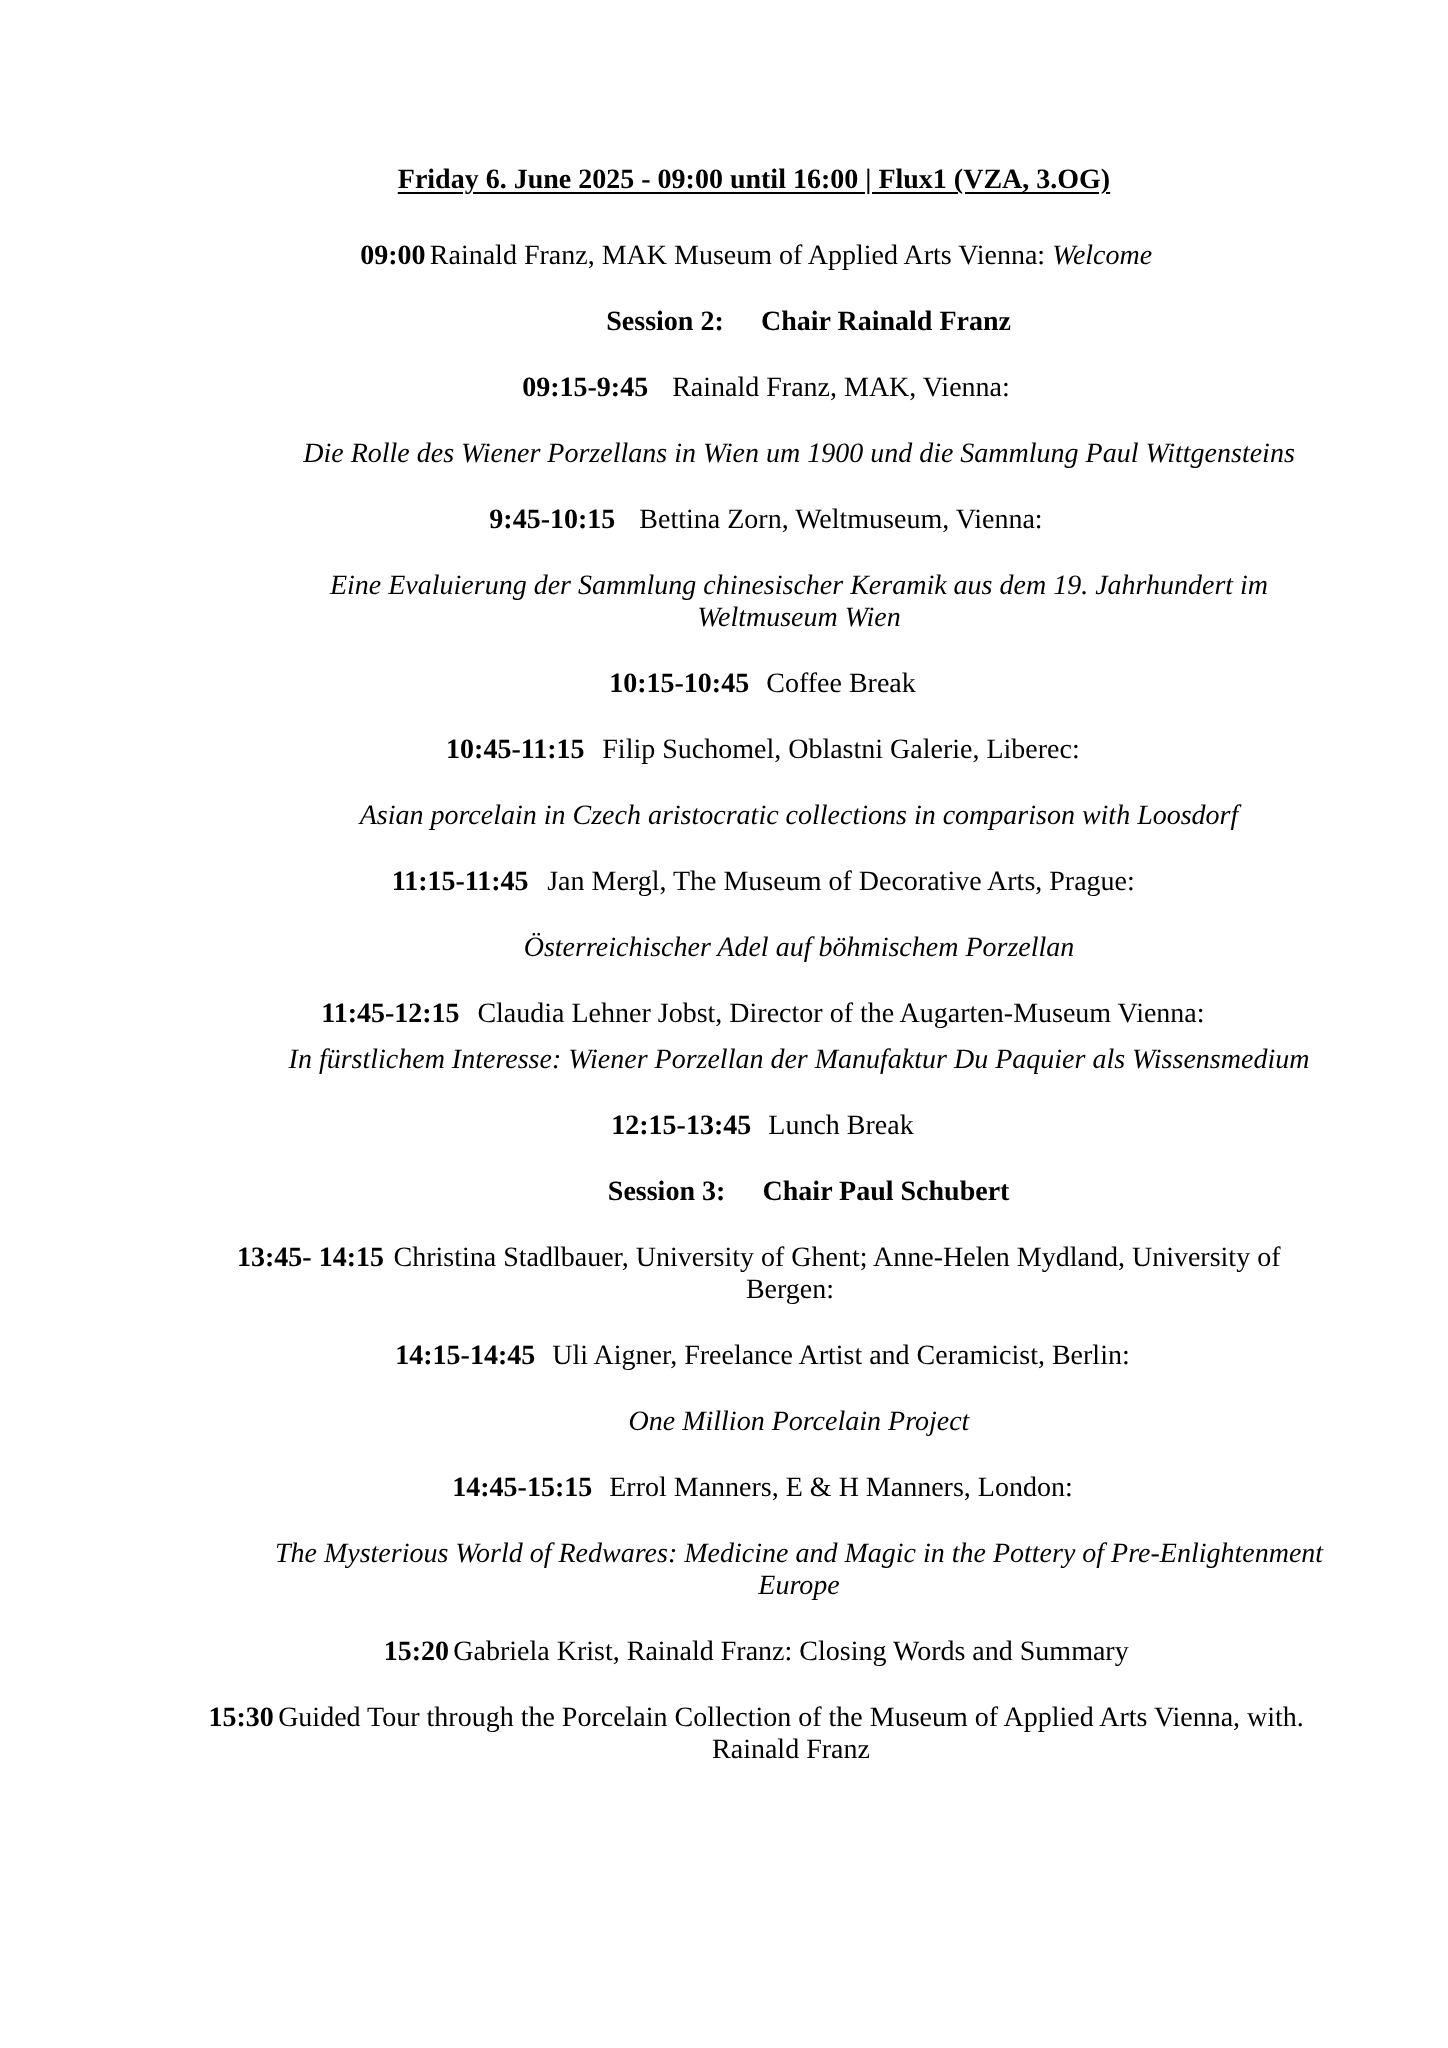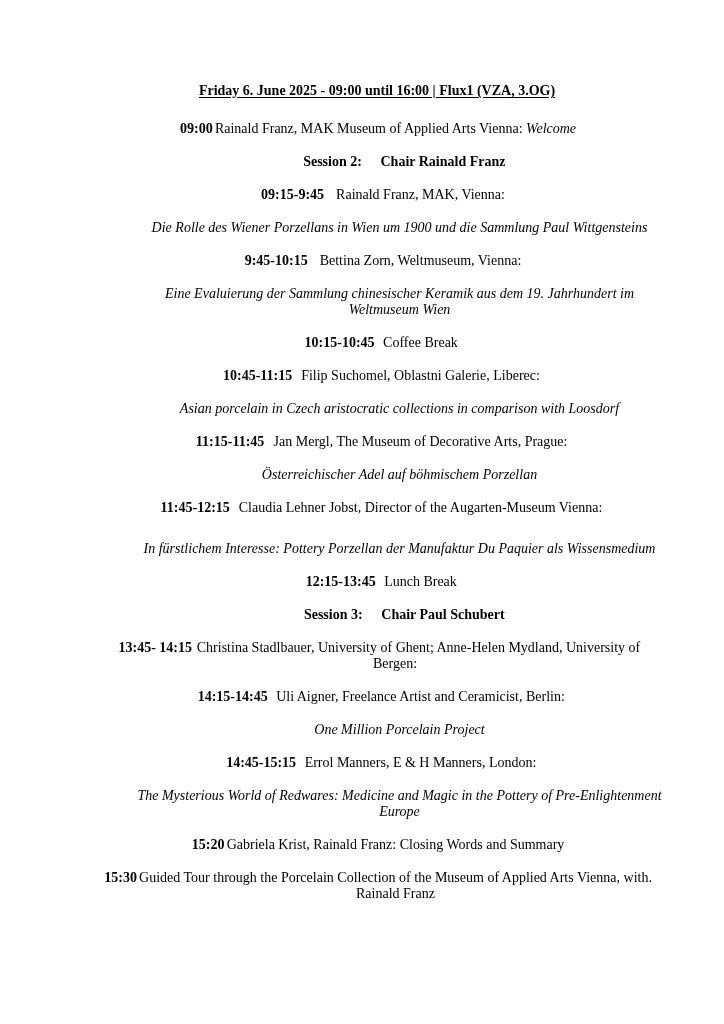--- a/index.html
+++ b/index.html
@@ -40,21 +40,21 @@
   .row-session { padding-left: 36px; font-weight: bold; }
   .s-label     { display: inline-block; width: 96px; }
   
   .row-talk { padding-left: 87px; text-indent: -87px; }
   .t-talk   { display: inline-block; width: 87px; font-weight: bold; text-indent: 0; }
   
   .row-talk6 { padding-left: 36px; text-indent: -36px; }
   .t-talk6   { display: inline-block; width: 83px; font-weight: bold; text-indent: 0; }
   
   .row-title { padding-left: 45px; font-style: italic; }
-  .mb-small  { margin-bottom: 25px; }
+  .mb-small  { margin-bottom: 7px; }
   .bold   { font-weight: normal; }
   .italic { font-style: italic; }
 </style>
 </head>
 <body>
 
 <div class="page">
 
   <p class="doc-title">Friday 6. June 2025 - 09:00 until 16:00 | Flux1 (VZA, 3.OG)</p>
 
@@ -75,21 +75,21 @@
   <p class="row-talk"><span class="t-talk">10:45-11:15</span><span>Filip Suchomel, Oblastni Galerie, Liberec:</span></p>
 
   <p class="row-title"><span>Asian porcelain in Czech aristocratic collections in comparison with Loosdorf</span></p>
 
   <p class="row-talk"><span class="t-talk">11:15-11:45</span><span>Jan Mergl, The Museum of Decorative Arts, Prague:</span></p>
 
   <p class="row-title"><span>Österreichischer Adel auf böhmischem Porzellan</span></p>
 
   <p class="row-talk mb-small"><span class="t-talk">11:45-12:15</span><span>Claudia Lehner Jobst, Director of the Augarten-Museum Vienna:</span></p>
 
-  <p class="row-title"><span>In fürstlichem Interesse: Pottery Porzellan der Manufaktur Du Paquier als Wissensmedium</span></p>
+  <p class="row-title"><span>In fürstlichem Interesse: Wiener Porzellan der Manufaktur Du Paquier als Wissensmedium</span></p>
 
   <p class="row-talk"><span class="t-talk">12:15-13:45</span><span class="bold">Lunch Break</span></p>
 
   <p class="row-session"><span class="s-label">Session 3:</span><span>Chair Paul Schubert</span></p>
 
   <p class="row-talk6"><span class="t-talk6">13:45- 14:15</span><span>Christina Stadlbauer, University of Ghent; Anne-Helen Mydland, University of</span><br><span>Bergen:</span></p>
 
 
   <p class="row-talk"><span class="t-talk">14:15-14:45</span><span>Uli Aigner, Freelance Artist and Ceramicist, Berlin:</span></p>
 

